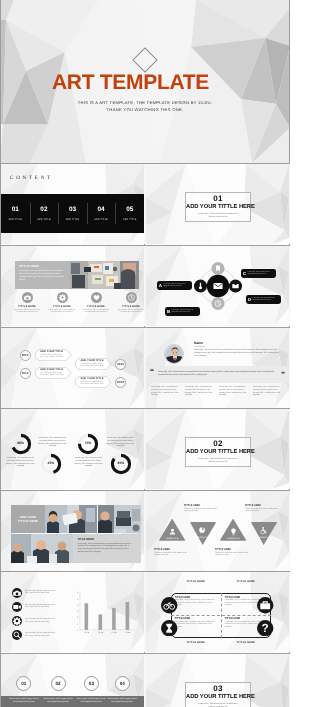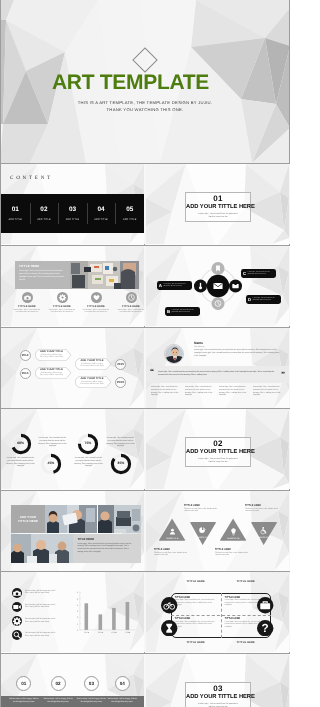--- a/index.html
+++ b/index.html
@@ -3,21 +3,21 @@
 <meta charset="utf-8">
 <style>
   html,body{margin:0;padding:0;}
   body{width:290px;height:707px;background:#ffffff;font-family:"Liberation Sans",sans-serif;overflow:hidden;-webkit-font-smoothing:antialiased;text-rendering:geometricPrecision;}
   .page{position:relative;width:290px;height:707px;background:#fdfdfd;}
 
   
   .cover{position:absolute;left:0;top:0;width:290px;height:163px;overflow:hidden;background:#f2f2f2;}
   .cover svg.bg{position:absolute;left:0;top:0;width:290px;height:163px;}
   .cover .diamond{position:absolute;left:136px;top:51px;width:16px;height:16px;border:1px solid #8a8a8a;transform:rotate(45deg);}
-  .cover .title{position:absolute;left:0;top:71px;width:261px;text-align:center;font-size:21px;font-weight:bold;letter-spacing:-0.3px;color:#4d7c0f;}
+  .cover .title{position:absolute;left:0;top:71px;width:261px;text-align:center;font-size:21px;font-weight:bold;letter-spacing:-0.3px;color:#c2410c;}
   .cover .sub{position:absolute;left:0;top:99px;width:290px;text-align:center;font-size:4.2px;color:#3f3f3f;letter-spacing:0.25px;line-height:7px;}
 
   
   .wm{position:absolute;left:6px;top:3px;width:56px;height:18px;opacity:.92;}
   .wm .fan{position:absolute;left:2px;top:2px;}
   .wm .han{position:absolute;left:26px;top:3px;font-size:8px;font-weight:bold;color:#6b6b6b;letter-spacing:0px;line-height:9px;font-family:"DejaVu Sans",sans-serif;}
   .wm .url{position:absolute;left:27px;top:14px;font-size:2.6px;color:#a5a5a5;letter-spacing:0.9px;}
 
   
   .slide{position:absolute;overflow:hidden;background:#f7f7f7;width:168px;height:80px;}

